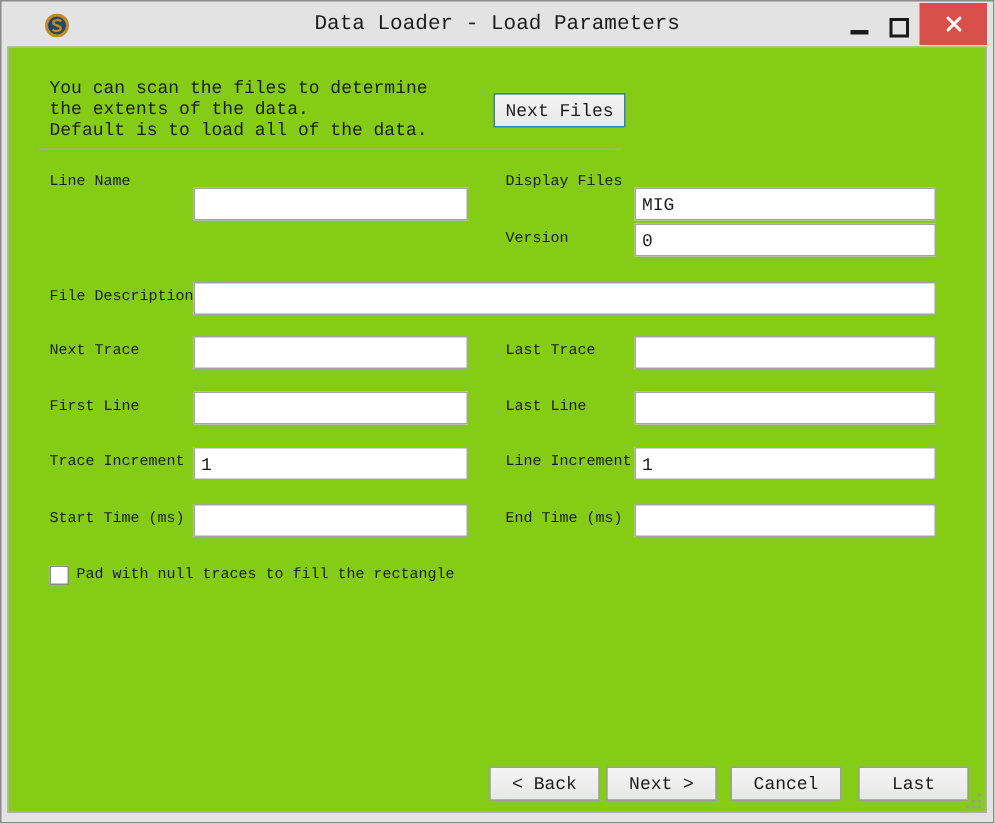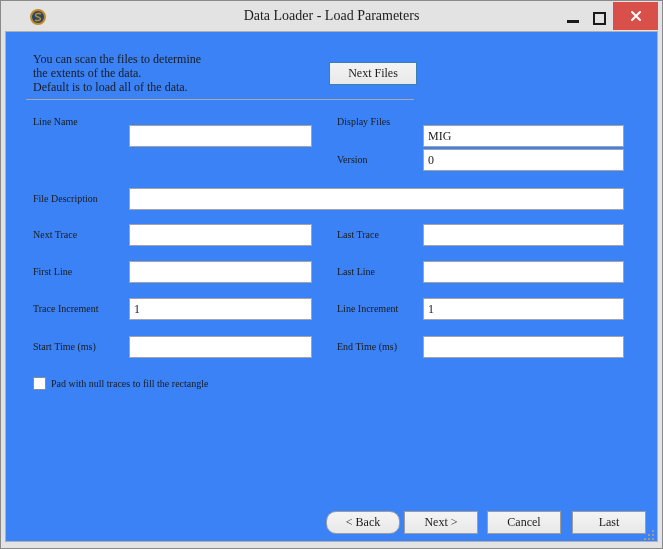--- a/index.html
+++ b/index.html
@@ -1,35 +1,35 @@
 <!DOCTYPE html>
 <html><head>
 <meta charset="utf-8">
 <style>
   html,body{margin:0;padding:0;background:#fff;}
   *{box-sizing:border-box;}
   .window{
     position:relative;width:663px;height:549px;
     background:#e3e3e3;border:1px solid #8a8a8a;
-    font-family:Liberation Serif, serif;color:#1b1b1b;overflow:hidden;
+    font-family:Liberation Mono, monospace;color:#1b1b1b;overflow:hidden;
   }
   
   .titlebar{position:absolute;top:0;left:0;right:0;height:30px;}
   .app-icon{position:absolute;left:29px;top:8px;width:16px;height:16px;}
   .window-title{position:absolute;left:0;right:0;top:7px;text-align:center;font-size:14px;}
   .cap-btn{position:absolute;display:flex;align-items:center;justify-content:center;cursor:default;}
   .btn-min{left:560px;top:8px;width:24px;height:18px;}
   .min-glyph{width:12px;height:3px;background:#1a1a1a;margin-top:7px;}
   .btn-max{left:586px;top:7px;width:24px;height:20px;}
   .max-glyph{width:13px;height:13px;border:2px solid #1a1a1a;background:transparent;}
   .btn-close{left:612px;top:1px;width:45px;height:28px;}
   
   .content{
     position:absolute;left:4px;right:4px;top:30px;bottom:6px;
-    background:#3b82f6;border:1px solid #b0b0b0;
+    background:#84cc16;border:1px solid #b0b0b0;
   }
   .intro{position:absolute;left:27px;top:20px;font-size:12px;line-height:14px;}
   .scan-btn{
     position:absolute;left:323px;top:30px;width:88px;height:23px;
     background:linear-gradient(#f3f3f3,#e9e9e9);
     border:1px solid #3c7fb1;font-size:12px;font-family:inherit;color:#1b1b1b;padding:0;
   }
   .separator{position:absolute;left:20px;top:67px;width:388px;height:1px;background:#a8a8a8;}
   .lbl{position:absolute;font-size:10px;white-space:nowrap;}
   .inp{
@@ -47,21 +47,21 @@
   .rF{top:266px;} .rFl{top:271px;}
   .rG{top:304px;} .rGl{top:309px;}
   .checkbox{position:absolute;left:27px;top:345px;width:13px;height:13px;background:#fff;border:1px solid #8b8b8b;}
   .checkbox-label{left:45px;top:346px;}
   
   .footer-btn{
     position:absolute;top:479px;width:74px;height:23px;
     background:linear-gradient(#f4f4f4,#e8e8e8);border:1px solid #9d9d9d;
     font-size:12px;font-family:inherit;color:#1b1b1b;padding:0;
   }
-  .pos-back{left:320px;border-radius:10px;} .pos-next{left:398px;} .pos-cancel{left:481px;} .pos-help{left:566px;}
+  .pos-back{left:320px;} .pos-next{left:398px;} .pos-cancel{left:481px;} .pos-help{left:566px;}
   .grip{position:absolute;right:2px;bottom:1px;width:13px;height:13px;}
 </style>
 </head>
 <body>
 
 <div class="window">
 
   <div class="titlebar">
     <span class="app-icon">
       <svg width="16" height="16" viewBox="0 0 16 16">

